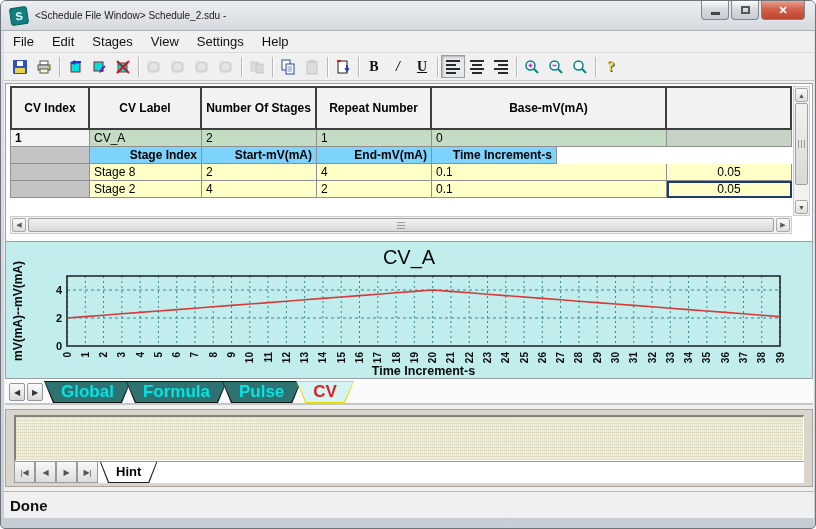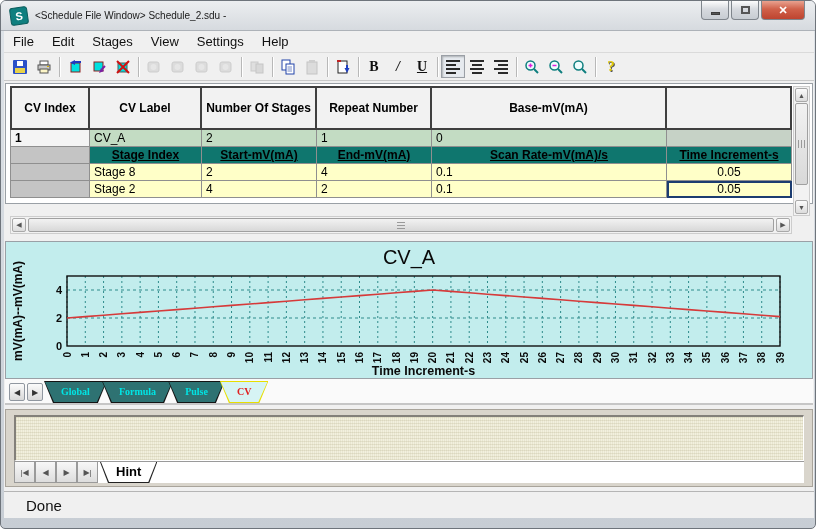--- a/index.html
+++ b/index.html
@@ -37,30 +37,30 @@
   .tbtxt.u{text-decoration:underline;}
   .tbtxt.q{color:#E0C800;text-shadow:1px 1px 0 #555;font-size:15px;}
   .alignico{display:flex;flex-direction:column;gap:2px;width:14px;}
   .alignico span{height:2px;background:#2a2a2a;}
   .al-l span:nth-child(even){width:70%;} .al-l span:nth-child(odd){width:100%;}
   .al-c{align-items:center;} .al-c span:nth-child(even){width:70%;} .al-c span:nth-child(odd){width:100%;}
   .al-r{align-items:flex-end;} .al-r span:nth-child(even){width:70%;} .al-r span:nth-child(odd){width:100%;}
   
   #content{position:absolute;left:3px;top:80px;width:810px;height:410px;background:#F0F0F0;}
   
-  #table-panel{position:absolute;left:4px;top:82px;width:808px;height:121px;background:#fff;border:1px solid #9AA0A6;}
+  #table-panel{position:absolute;left:4px;top:82px;width:808px;height:159px;background:#fff;border:1px solid #9AA0A6;}
   .grid-row{position:absolute;left:4px;display:flex;}
   .cell{border-right:1px solid #8F8F8F;border-bottom:1px solid #8F8F8F;font-size:12px;padding:1px 4px;overflow:hidden;white-space:nowrap;}
   .c0{width:80px;} .c1{width:112px;} .c2{width:115px;} .c3{width:115px;} .c4{width:235px;} .c5{width:125px;text-align:center;}
   .hdr .cell{border:2px solid #3F3F3F;border-left:none;background:#F2F2F2;font-weight:bold;display:flex;align-items:center;justify-content:center;text-align:center;height:44px;padding:0 2px;}
   .hdr .cell:first-child{border-left:2px solid #3F3F3F;}
   .row17 .cell{height:17px;line-height:14px;}
   .row17 .cell:first-child{border-left:1px solid #8F8F8F;}
   .bg-green{background:#C3DCC3;} .bg-greengray{background:#C6D2C6;}
-  .bg-yellow{background:#FFFFC8;} .bg-yellowhdr{background:#0f766e;font-weight:bold;text-align:center;text-decoration:underline;}
+  .bg-yellow{background:#FFFFC8;} .bg-yellowhdr{background:#7dd3fc;font-weight:bold;text-align:right;}
   .bg-gray{background:#C4C4C4;} .bg-white{background:#F4F4F4;font-weight:bold;}
   .sel{outline:2px solid #1C3C70;outline-offset:-2px;}
   
   .sb{position:absolute;background:#F2F2F2;border:1px solid #CDCDCD;}
   .sb .btn{position:absolute;background:linear-gradient(#FBFBFB,#DCDCDC);border:1px solid #A9A9A9;border-radius:2px;
     display:flex;align-items:center;justify-content:center;font-size:7px;color:#555;}
   .sb .thumb{position:absolute;background:linear-gradient(#F2F2F2,#D8D8D8);border:1px solid #A0A0A0;border-radius:2px;}
   .gripv{position:absolute;left:50%;top:50%;width:8px;height:8px;transform:translate(-50%,-50%);
     background:repeating-linear-gradient(0deg,#9a9a9a 0 1px,transparent 1px 3px);}
   .griph{position:absolute;left:50%;top:50%;width:8px;height:8px;transform:translate(-50%,-50%);
@@ -71,41 +71,41 @@
   #chart-svg{position:absolute;left:0;top:0;}
   #chart-svg text{font-family:"Liberation Sans",sans-serif;fill:#0a0a0a;}
   
   #tabstrip{position:absolute;left:4px;top:378px;width:808px;height:26px;background:#FAFAFA;border-bottom:2px solid #C6C6C6;}
   .tab-arrow{position:absolute;top:4px;width:16px;height:18px;background:linear-gradient(#FBFBFB,#D9D9D9);
     border:1px solid #9097A0;border-radius:2px;font-size:8px;color:#333;display:flex;align-items:center;justify-content:center;padding:0;}
   #tabs{position:absolute;left:44px;top:2px;display:flex;height:22px;}
   .tab{position:relative;height:22px;padding:0 17px;margin-left:-5px;}
   .tab .shape{position:absolute;inset:0;clip-path:polygon(9px 100%,0 0,100% 0,calc(100% - 9px) 100%);background:#141414;}
   .tab .fill{position:absolute;left:1px;right:1px;top:1px;bottom:1px;clip-path:polygon(9px 100%,0 0,100% 0,calc(100% - 9px) 100%);background:#2E7272;}
-  .tab .lbl{position:relative;z-index:2;line-height:21px;font-size:10px;font-weight:600;color:#00E4E4;font-family:Liberation Serif, serif;}
+  .tab .lbl{position:relative;z-index:2;line-height:21px;font-size:17px;font-weight:600;color:#00E4E4;}
   .tab.active .shape{background:#E8DE00;}
   .tab.active .fill{background:#D6F4F4;}
   .tab.active .lbl{color:#E02020;font-weight:bold;text-align:right;}
   
   #hint-panel{position:absolute;left:4px;top:408px;width:808px;height:78px;background:#D9D5CC;border:1px solid #A9A49B;}
   #hint-text{position:absolute;left:8px;top:5px;width:790px;height:46px;background:#F2F0DE;
     background-image:repeating-linear-gradient(0deg,rgba(175,168,130,.22) 0 1px,transparent 1px 3px),
       repeating-linear-gradient(90deg,rgba(175,168,130,.14) 0 1px,transparent 1px 2px);
     border-top:2px solid #83807A;border-left:2px solid #83807A;border-right:1px solid #fff;border-bottom:1px solid #fff;}
   #hint-bottom{position:absolute;left:8px;top:51px;width:790px;height:22px;background:#fff;border-top:1px solid #9a9a9a;display:flex;}
   .hnav{width:21px;height:21px;background:linear-gradient(#F7F7F7,#DDDDDD);border:1px solid #9a9a9a;border-top:none;
     font-size:8px;color:#555;display:flex;align-items:center;justify-content:center;padding:0;}
   #hint-tab{position:relative;height:21px;padding:0 16px;margin-left:2px;}
   #hint-tab .shape{position:absolute;inset:0;clip-path:polygon(8px 100%,0 0,100% 0,calc(100% - 8px) 100%);background:#222;}
   #hint-tab .fill{position:absolute;left:1px;right:1px;top:0;bottom:1px;clip-path:polygon(8px 100%,0 0,100% 0,calc(100% - 8px) 100%);background:#fff;}
   #hint-tab .lbl{position:relative;z-index:2;font-size:13px;font-weight:bold;line-height:20px;color:#000;}
   
   #statusbar{position:absolute;left:3px;top:490px;width:810px;height:27px;background:#F0F0F0;border-top:1px solid #B5B5B5;
     display:flex;align-items:center;font-size:15px;color:#111;}
-  #status-left{padding-left:22px;}
+  #status-left{padding-left:6px;font-weight:bold;}
   #status-right{margin-left:auto;display:flex;align-items:center;height:100%;}
   .ssep{width:2px;height:20px;border-left:1px solid #ABABAB;border-right:1px solid #FFF;margin:0 4px;}
   #bulb{margin:0 5px;}
   #timestamp{padding:0 8px 0 4px;letter-spacing:.5px;}
   #grip{width:14px;height:14px;margin:8px 3px 0 2px;position:relative;}
   #grip::before{content:"";position:absolute;right:2px;bottom:2px;width:2px;height:2px;background:#9a9a9a;
     box-shadow:-4px 0 #9a9a9a,0 -4px #9a9a9a;}
 </style>
 </head>
 <body>
@@ -308,21 +308,20 @@
       <div class="cell c2 bg-green">2</div>
       <div class="cell c3 bg-green">1</div>
       <div class="cell c4 bg-green">0</div>
       <div class="cell c5 bg-greengray"></div>
     </div>
     <div class="grid-row row17" style="top:63px;">
       <div class="cell c0 bg-gray"></div>
       <div class="cell c1 bg-yellowhdr">Stage Index</div>
       <div class="cell c2 bg-yellowhdr">Start-mV(mA)</div>
       <div class="cell c3 bg-yellowhdr">End-mV(mA)</div>
-      <div class="cell c4 bg-yellowhdr">Scan Rate-mV(mA)/s</div>
       <div class="cell c5 bg-yellowhdr">Time Increment-s</div>
     </div>
     <div class="grid-row row17" style="top:80px;">
       <div class="cell c0 bg-gray"></div>
       <div class="cell c1 bg-yellow">Stage 8</div>
       <div class="cell c2 bg-yellow">2</div>
       <div class="cell c3 bg-yellow">4</div>
       <div class="cell c4 bg-yellow">0.1</div>
       <div class="cell c5 bg-yellow">0.05</div>
     </div>

